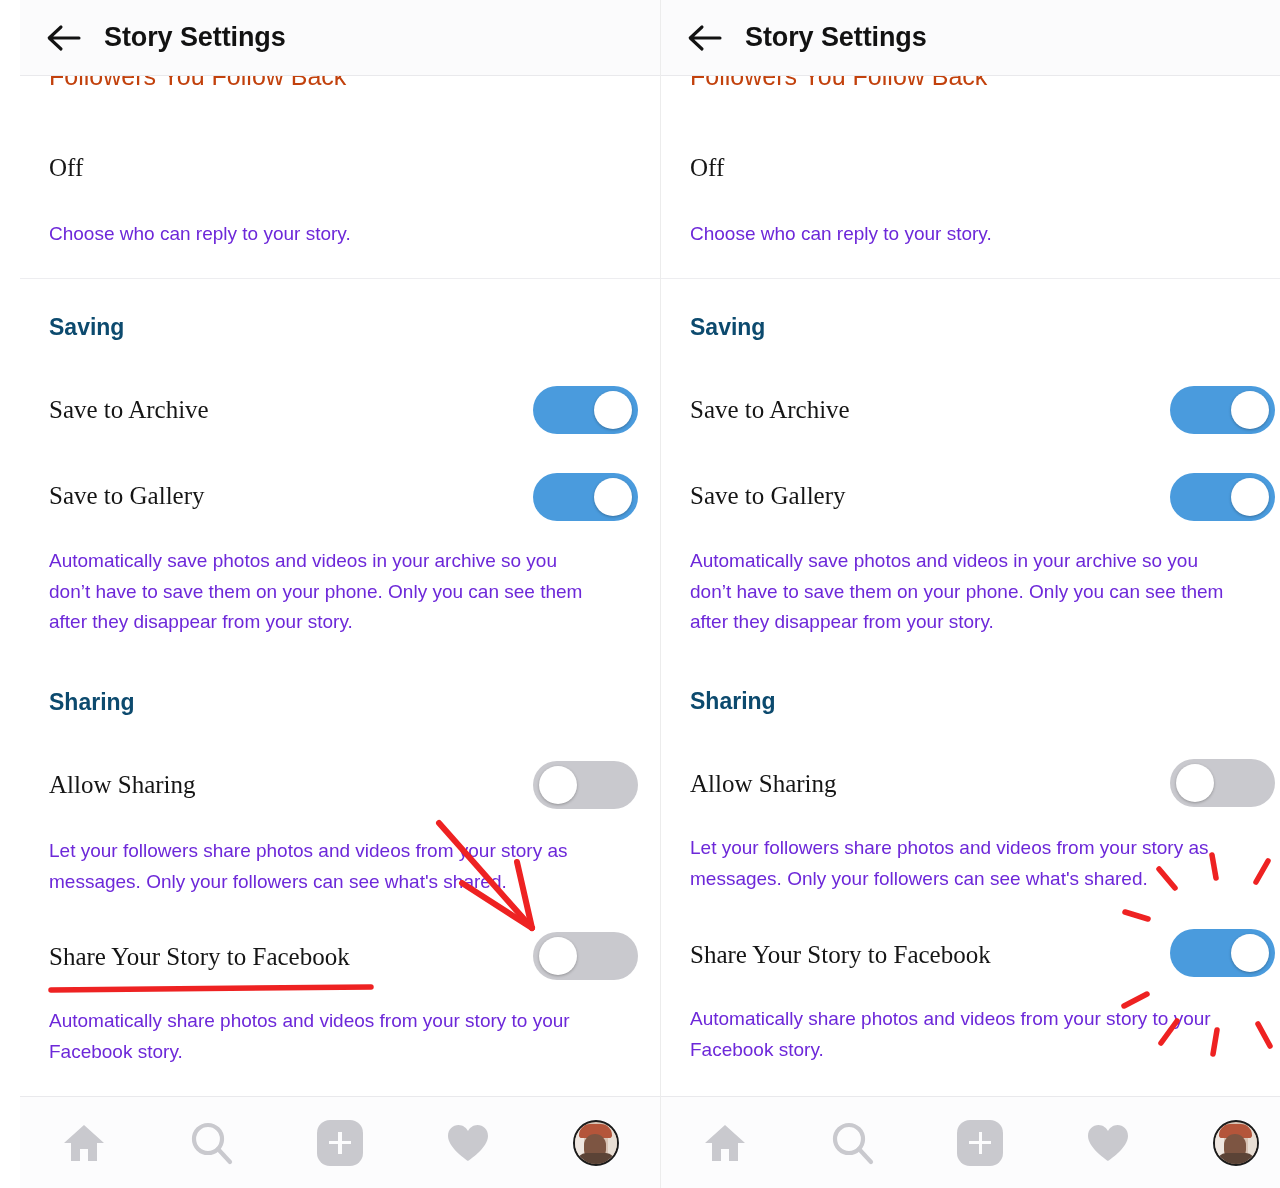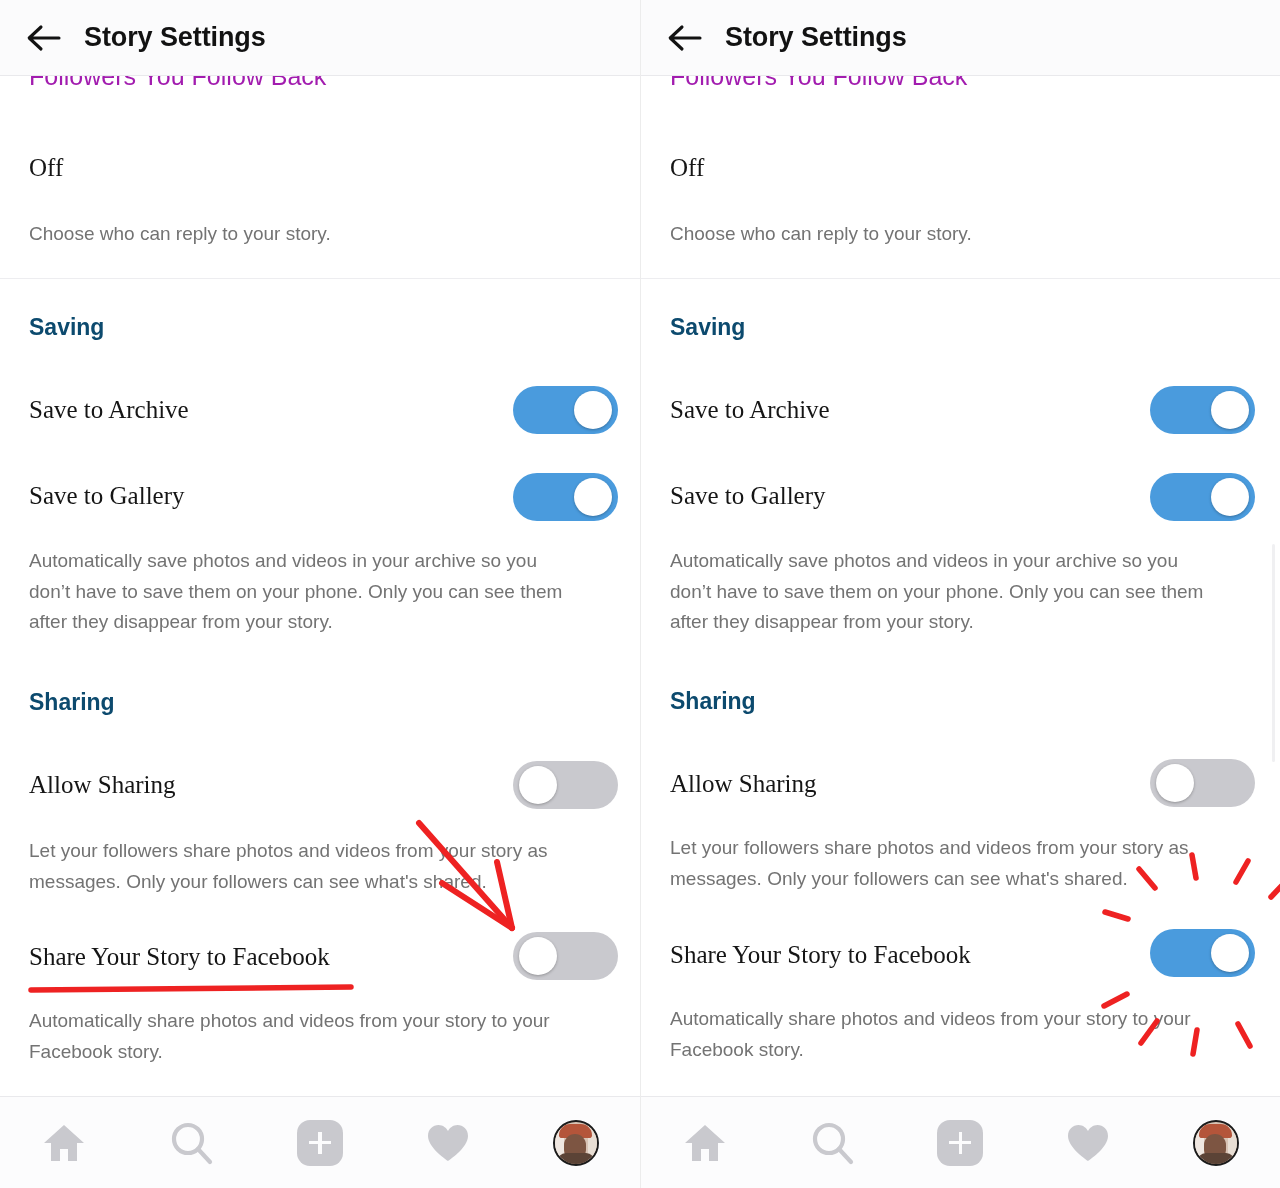--- a/index.html
+++ b/index.html
@@ -2,21 +2,21 @@
 <html><head>
 <meta charset="utf-8">
 <style>
   * { margin:0; padding:0; box-sizing:border-box; }
   html, body {
     width:1280px; height:1188px;
     background:#ffffff;
     font-family:"Liberation Sans", sans-serif;
     overflow:hidden;
   }
-  .stage { position:relative; width:1169px; height:1188px; background:#fff; }
+  .stage { position:relative; width:1169px; height:1188px; background:#fff;margin-left:20px; }
 
   .panel {
     position:absolute; top:0; width:640px; height:1188px;
     background:#ffffff; overflow:hidden;
   }
   .panel.left  { left:0; }
   .panel.right { left:640px; border-left:1px solid #ececec; }
 
   
   .header {
@@ -38,30 +38,30 @@
 
   
   .content { position:absolute; top:76px; left:0; width:100%; bottom:92px; }
 
   .clipped-row {
     position:absolute; top:0; left:0; width:100%; height:36px;
     overflow:hidden;
   }
   .clipped-row .label {
     position:absolute; left:29px; top:-14px;
-    font-size:25px; color:#a21caf;
+    font-size:25px; color:#c2410c;
   }
 
   .row-title {
     position:absolute; left:29px;
     font-size:25px; color:#151515; white-space:nowrap;font-family:Liberation Serif, serif;
   }
   .row-sub {
     position:absolute; left:29px; right:60px;
-    font-size:19px; color:#737373; line-height:30.5px;
+    font-size:19px; color:#6d28d9; line-height:30.5px;
   }
   .section-head {
     position:absolute; left:29px;
     font-size:23px; font-weight:bold; color:#0c4a6e;
   }
 
   .divider {
     position:absolute; left:0; width:100%; height:1px; background:#ededf0;
   }
 

